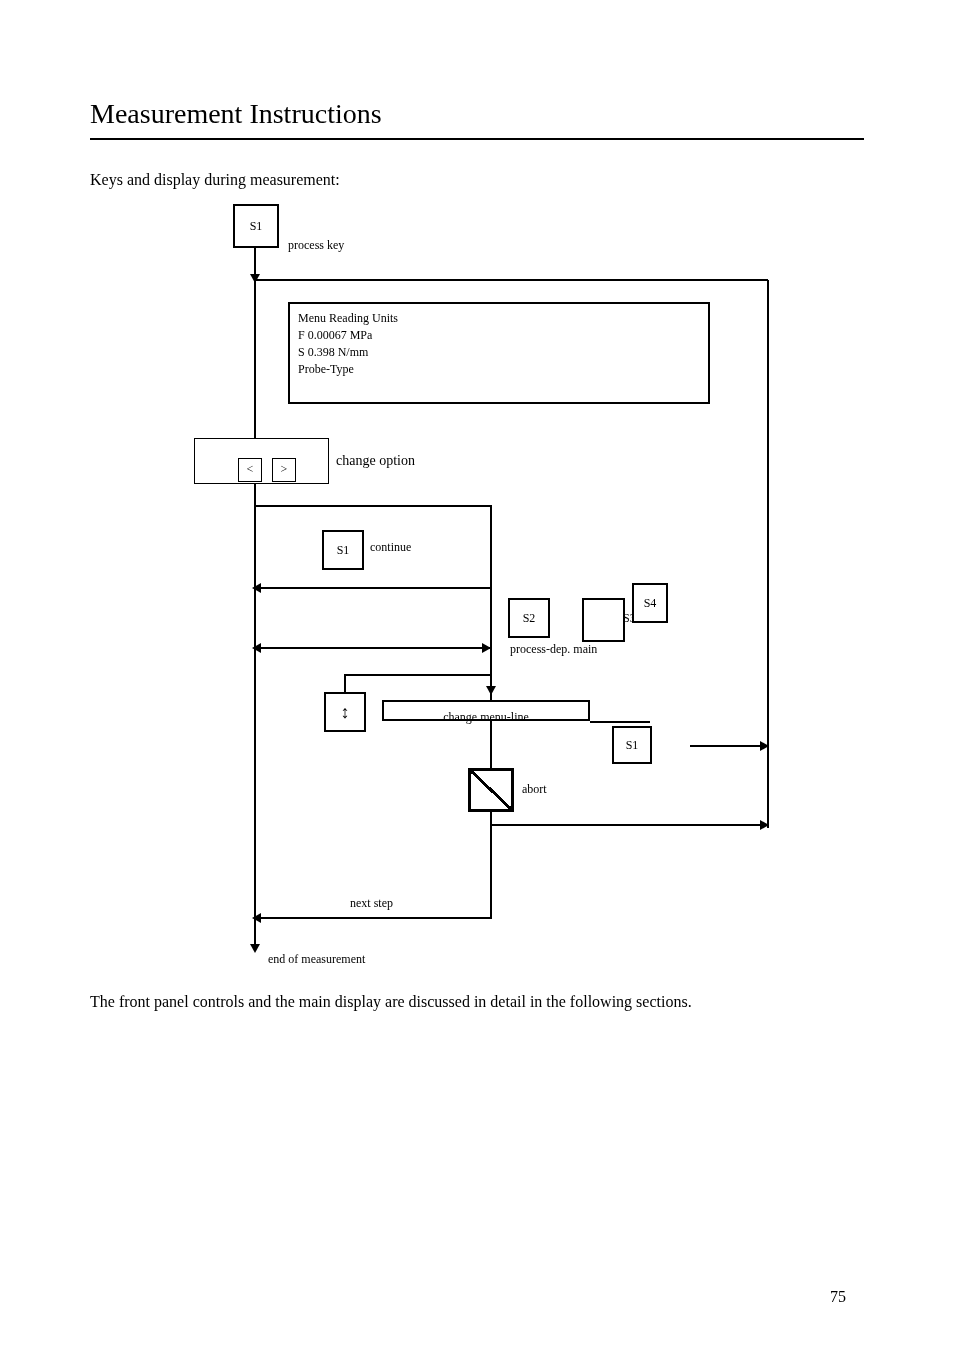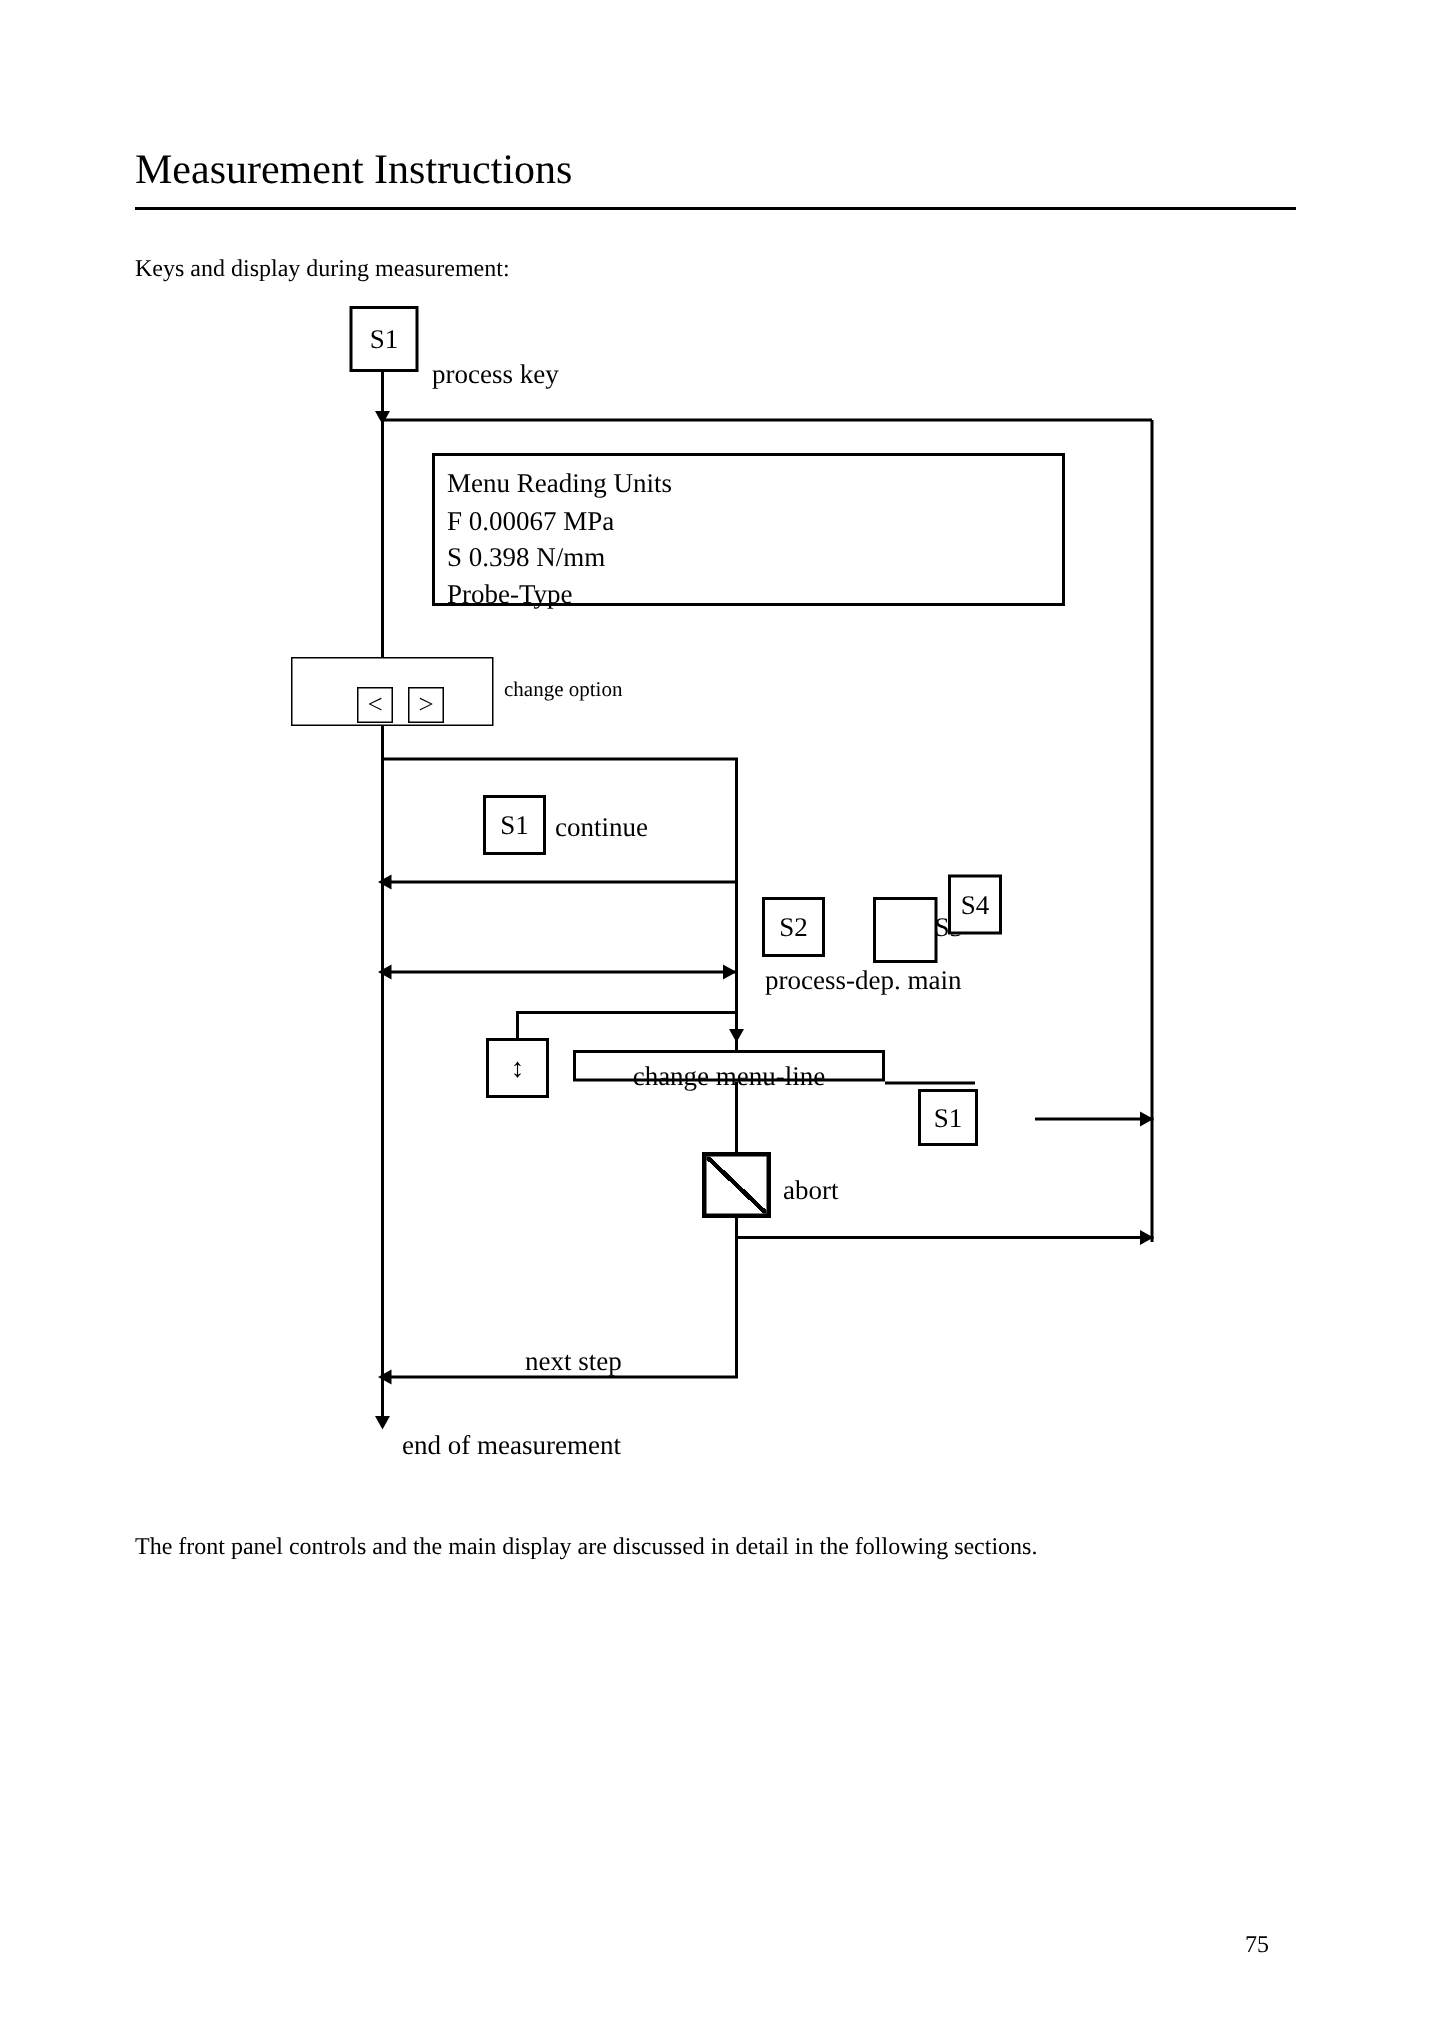--- a/index.html
+++ b/index.html
@@ -12,32 +12,32 @@
   .title{
     font-size:28px;
     margin:18px 0 8px 0;
   }
   .rule{
     border:0;border-top:2px solid #000;
     margin:0 0 30px 0;
   }
   .intro, .outro, .pagenum{font-size:16px;line-height:1.25;}
   .intro{margin:28px 0 12px 0;}
-  .outro{margin-top:30px;}
+  .outro{}
 
   
   .diagram{
     position:relative;
     width:620px;height:790px;
     margin-left:60px;
   }
   .diagram *{box-sizing:border-box;}
   .box,.hkey,.txt,.lcd{
     position:absolute;
-    font-size:18px;line-height:1.25;
+    font-size:12px;line-height:1.25;
     text-align:center;
   }
   .box{border:2px solid #000;background:#fff;}
   .hkey{border:1px solid #000;background:#fff;}
   .txt{background:transparent;border:none;}
   .lcd{border:2px solid #000;background:#fff;padding:6px 8px;}
   .lcd span{display:block; text-align:left; padding:1px 0;}
   .opt{font-size:14px;}
 
   

